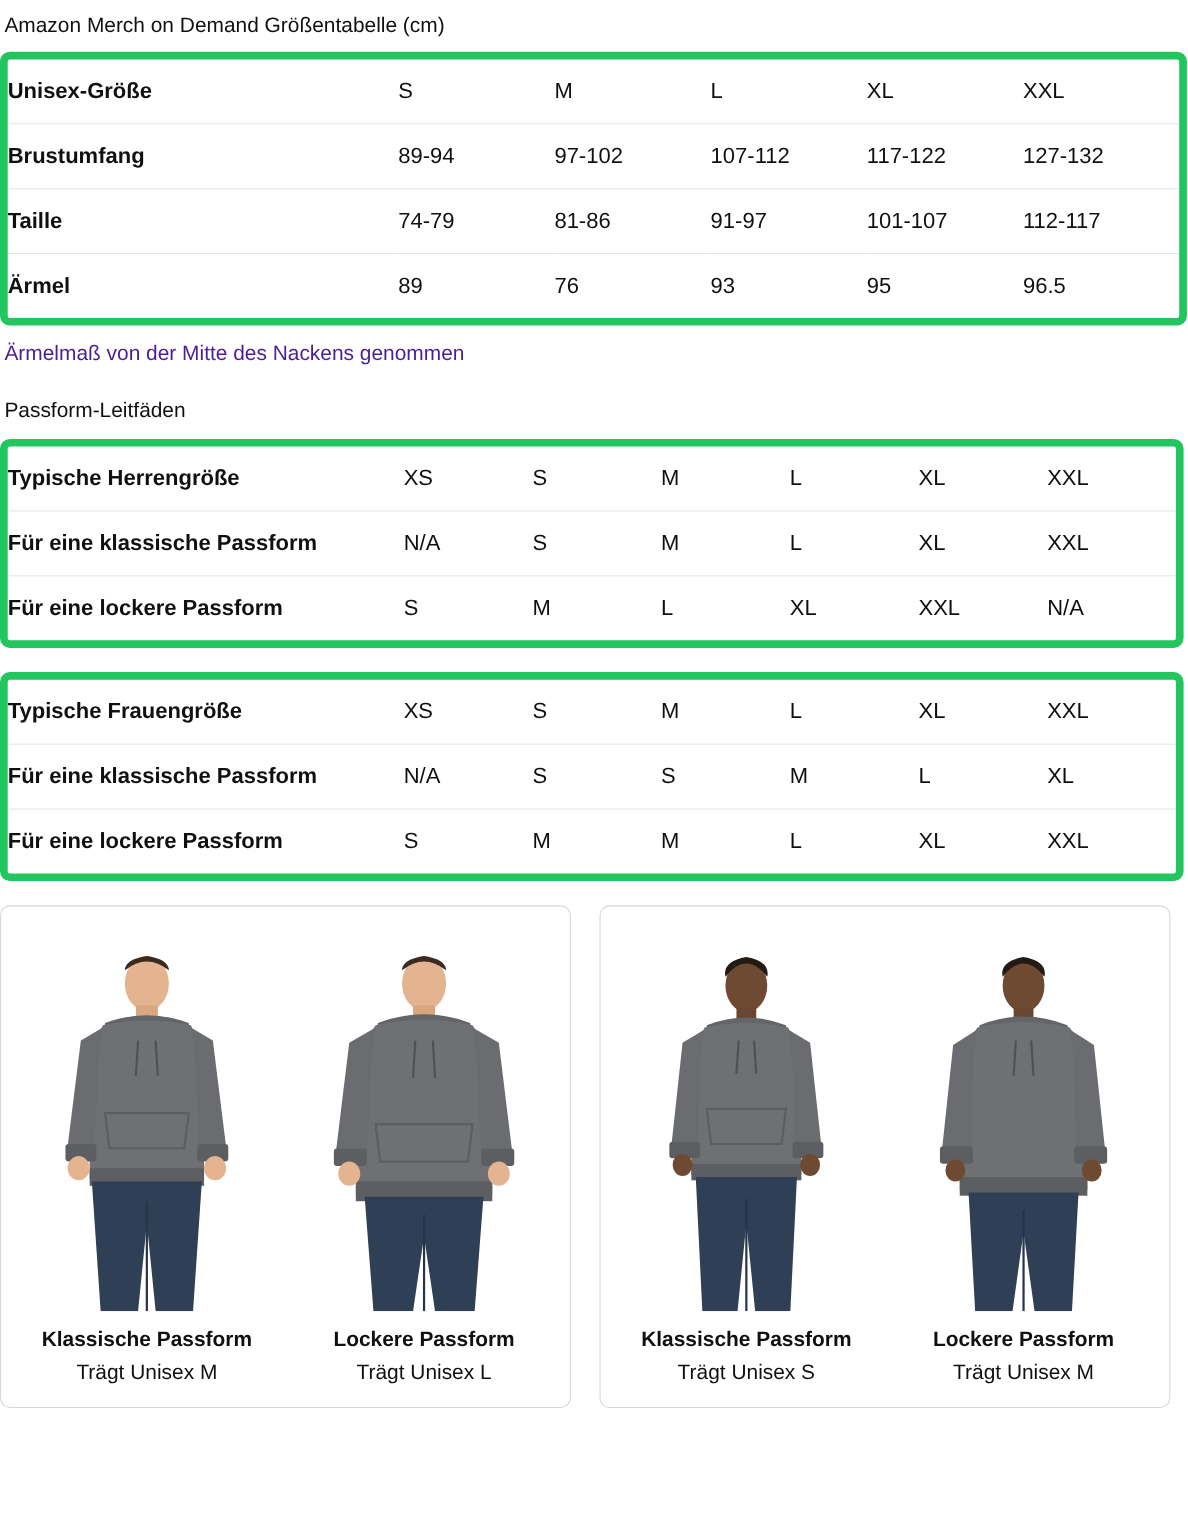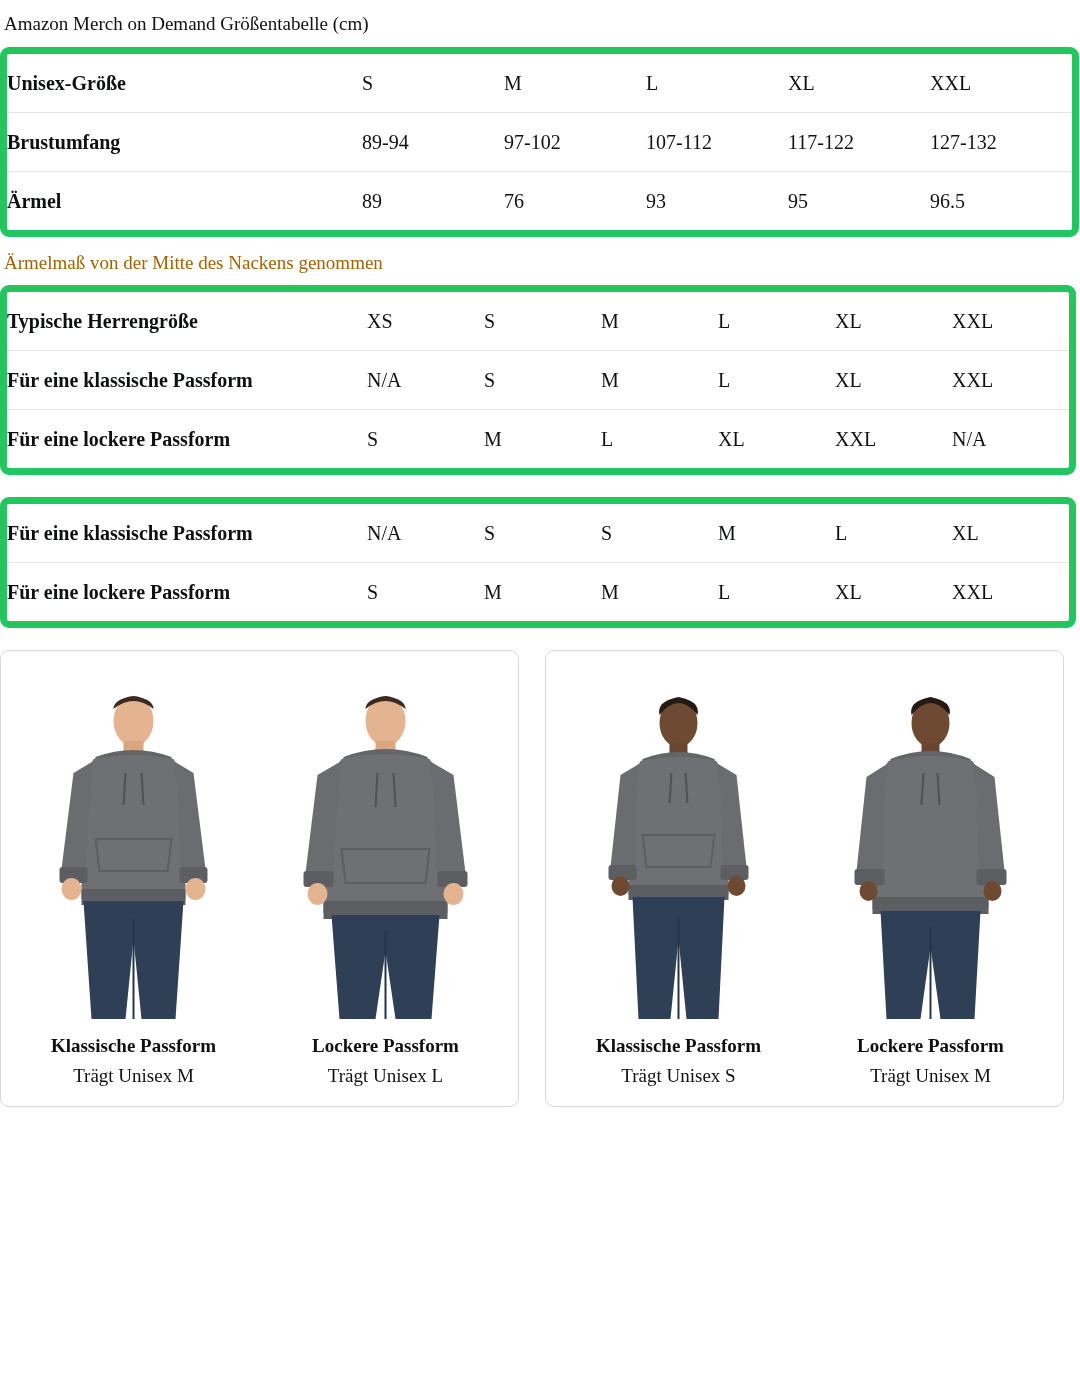--- a/index.html
+++ b/index.html
@@ -11,31 +11,30 @@
     width: 1080px;
     min-height: 1388px;
     font-family: "Liberation Sans", sans-serif;
     color: #0f1111;
     -webkit-font-smoothing: antialiased;
   }
   .page {
     width: 968px;
     box-sizing: border-box;
     padding: 6px 0 10px 0;
-    font-family: Liberation Serif, serif;
   }
   .caption {
     font-size: 19px;
     color: #0f1111;
     padding: 6px 0 10px 4px;
     line-height: 1.3;
   }
   .note {
     font-size: 19px;
-    color: #a16207;
+    color: #4c1d95;
     padding: 14px 0 10px 4px;
     line-height: 1.3;
   }
   .section-title {
     font-size: 19px;
     color: #0f1111;
     padding: 18px 0 12px 4px;
     line-height: 1.3;
   }
   table.grid {
@@ -151,32 +150,41 @@
       </tr>
       <tr>
         <td class="rowhead">Brustumfang</td>
         <td class="cell">89-94</td>
         <td class="cell">97-102</td>
         <td class="cell">107-112</td>
         <td class="cell">117-122</td>
         <td class="cell">127-132</td>
       </tr>
       <tr>
+        <td class="rowhead">Taille</td>
+        <td class="cell">74-79</td>
+        <td class="cell">81-86</td>
+        <td class="cell">91-97</td>
+        <td class="cell">101-107</td>
+        <td class="cell">112-117</td>
+      </tr>
+      <tr>
         <td class="rowhead">Ärmel</td>
         <td class="cell">89</td>
         <td class="cell">76</td>
         <td class="cell">93</td>
         <td class="cell">95</td>
         <td class="cell">96.5</td>
       </tr>
     </tbody>
   </table>
 
   <div class="note">Ärmelmaß von der Mitte des Nackens genommen</div>
 
+  <div class="section-title">Passform-Leitfäden</div>
 
   <table class="grid fitguide">
     <colgroup>
         <col class="c0">
         <col class="cx">
         <col class="cx">
         <col class="cx">
         <col class="cx">
         <col class="cx">
         <col class="cx">
@@ -218,20 +226,29 @@
     <colgroup>
         <col class="c0">
         <col class="cx">
         <col class="cx">
         <col class="cx">
         <col class="cx">
         <col class="cx">
         <col class="cx">
       </colgroup>
     <tbody>
+      <tr>
+        <td class="rowhead">Typische Frauengröße</td>
+        <td class="cell">XS</td>
+        <td class="cell">S</td>
+        <td class="cell">M</td>
+        <td class="cell">L</td>
+        <td class="cell">XL</td>
+        <td class="cell">XXL</td>
+      </tr>
       <tr>
         <td class="rowhead">Für eine klassische Passform</td>
         <td class="cell">N/A</td>
         <td class="cell">S</td>
         <td class="cell">S</td>
         <td class="cell">M</td>
         <td class="cell">L</td>
         <td class="cell">XL</td>
       </tr>
       <tr>

